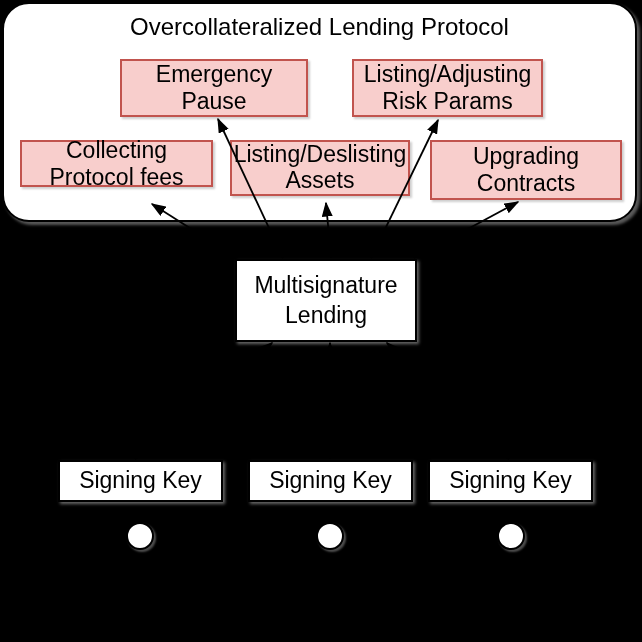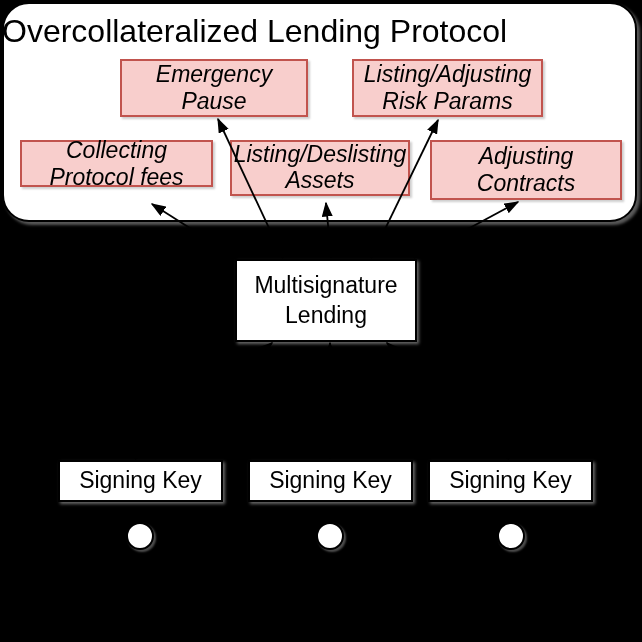--- a/index.html
+++ b/index.html
@@ -9,31 +9,30 @@
     font-family: "Liberation Sans", "DejaVu Sans", sans-serif; color: #000;
   }
   .container {
     position: absolute; left: 2px; top: 2px; width: 635px; height: 220px;
     background: #ffffff; border: 2px solid #000000; border-radius: 27px;
     box-shadow: 3px 3px 3px rgba(120,120,120,0.75);
     z-index: 1;
   }
   .container-title {
     position: absolute; left: 2px; top: 14px; width: 635px;
-    text-align: left; font-size: 32px; line-height: 1.1; color: #000;
+    text-align: center; font-size: 24px; line-height: 1.1; color: #000;
     z-index: 2;
   }
   .fn-box {
     position: absolute; z-index: 2;
     background: #f8cecc; border: 2px solid #c1544e;
     display: flex; align-items: center; justify-content: center;
     text-align: center; font-size: 23px; line-height: 1.16;
     white-space: pre-line;
     box-shadow: 2px 2px 2px rgba(60,60,60,0.25);
-    font-style: italic;
   }
   .white-box {
     position: absolute; z-index: 2;
     background: #ffffff; border: 2px solid #000000;
     display: flex; align-items: center; justify-content: center;
     text-align: center; font-size: 23px; line-height: 1.3;
     white-space: pre-line;
     box-shadow: 2px 2px 3px rgba(130,130,130,0.8);
   }
   #box-emergency  { left: 120px; top: 59px;  width: 188px; height: 58px; }
@@ -64,21 +63,21 @@
   <div class="container-title">Overcollateralized Lending Protocol</div>
 
   <div class="fn-box" id="box-emergency">Emergency
 Pause</div>
   <div class="fn-box" id="box-risk">Listing/Adjusting
 Risk Params</div>
   <div class="fn-box" id="box-collecting">Collecting
 Protocol fees</div>
   <div class="fn-box" id="box-listing">Listing/Deslisting
 Assets</div>
-  <div class="fn-box" id="box-upgrading">Adjusting
+  <div class="fn-box" id="box-upgrading">Upgrading
 Contracts</div>
 
   <div class="white-box" id="box-wallet">Multisignature
 Lending</div>
 
   <div class="white-box" id="key-1">Signing Key</div>
   <div class="white-box" id="key-2">Signing Key</div>
   <div class="white-box" id="key-3">Signing Key</div>
 
   <div class="key-circle" id="circle-1"></div>

